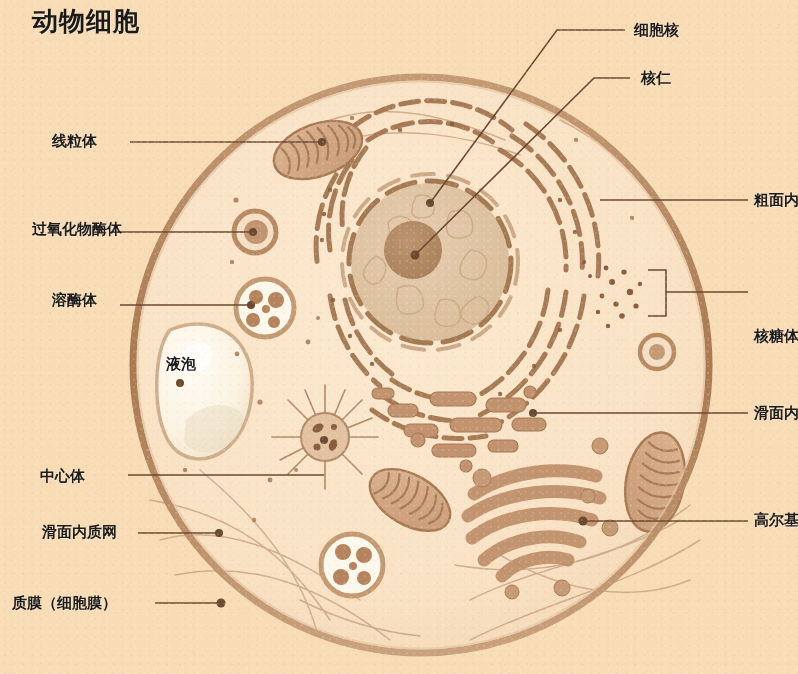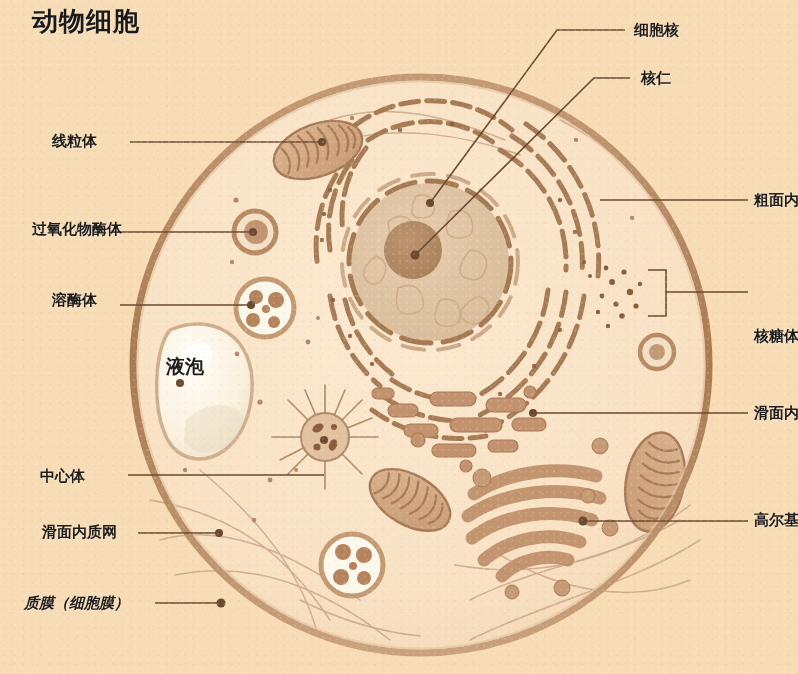--- a/index.html
+++ b/index.html
@@ -17,21 +17,21 @@
     letter-spacing:1px;
     text-shadow:1px 1px 0 rgba(255,255,255,.25);
   }
   .lbl{
     position:absolute;font-size:15px;font-weight:bold;color:#1c1c1c;
     white-space:nowrap;line-height:1;
     text-shadow:0.5px 0.5px 0 rgba(255,255,255,.30);
   }
   .lbl.r{  }
   .lbl.l{ text-align:center; }
-  .lbl.inner{font-size:19px;}
+  .lbl.inner{font-size:15px;}
   .grain{
     position:absolute;left:0;top:0;width:798px;height:674px;
     pointer-events:none;opacity:.35;
     background-image:
       radial-gradient(circle at 13% 27%, rgba(255,255,255,.35) 0 1px, transparent 1px),
       radial-gradient(circle at 61% 73%, rgba(160,110,70,.18) 0 1px, transparent 1px),
       radial-gradient(circle at 37% 88%, rgba(255,255,255,.30) 0 1px, transparent 1px),
       radial-gradient(circle at 83% 12%, rgba(160,110,70,.14) 0 1px, transparent 1px);
     background-size:7px 7px, 9px 9px, 11px 11px, 13px 13px;
   }
@@ -357,21 +357,21 @@
 
   <div class="grain"></div>
 
   <div class="title">动物细胞</div>
 
   <div class="lbl l" style="left:52px;top:134px;">线粒体</div>
   <div class="lbl l" style="left:24px;top:222px;margin-left:8px;">过氧化物酶体</div>
   <div class="lbl l" style="left:52px;top:293px;">溶酶体</div>
   <div class="lbl l" style="left:40px;top:469px;">中心体</div>
   <div class="lbl l" style="left:42px;top:525px;">滑面内质网</div>
-  <div class="lbl l" style="left:24px;top:596px;font-style:italic;">质膜（细胞膜）</div>
+  <div class="lbl l" style="left:12px;top:596px;">质膜（细胞膜）</div>
 
   <div class="lbl r" style="left:634px;top:23px;">细胞核</div>
   <div class="lbl r" style="left:641px;top:71px;">核仁</div>
   <div class="lbl r" style="left:754px;top:193px;">粗面内质网</div>
   <div class="lbl r" style="left:754px;top:285px;margin-top:44px;">核糖体</div>
   <div class="lbl r" style="left:754px;top:406px;">滑面内质网</div>
   <div class="lbl r" style="left:754px;top:513px;">高尔基体</div>
 
   <div class="lbl inner" style="left:166px;top:357px;">液泡</div>
 </div>

